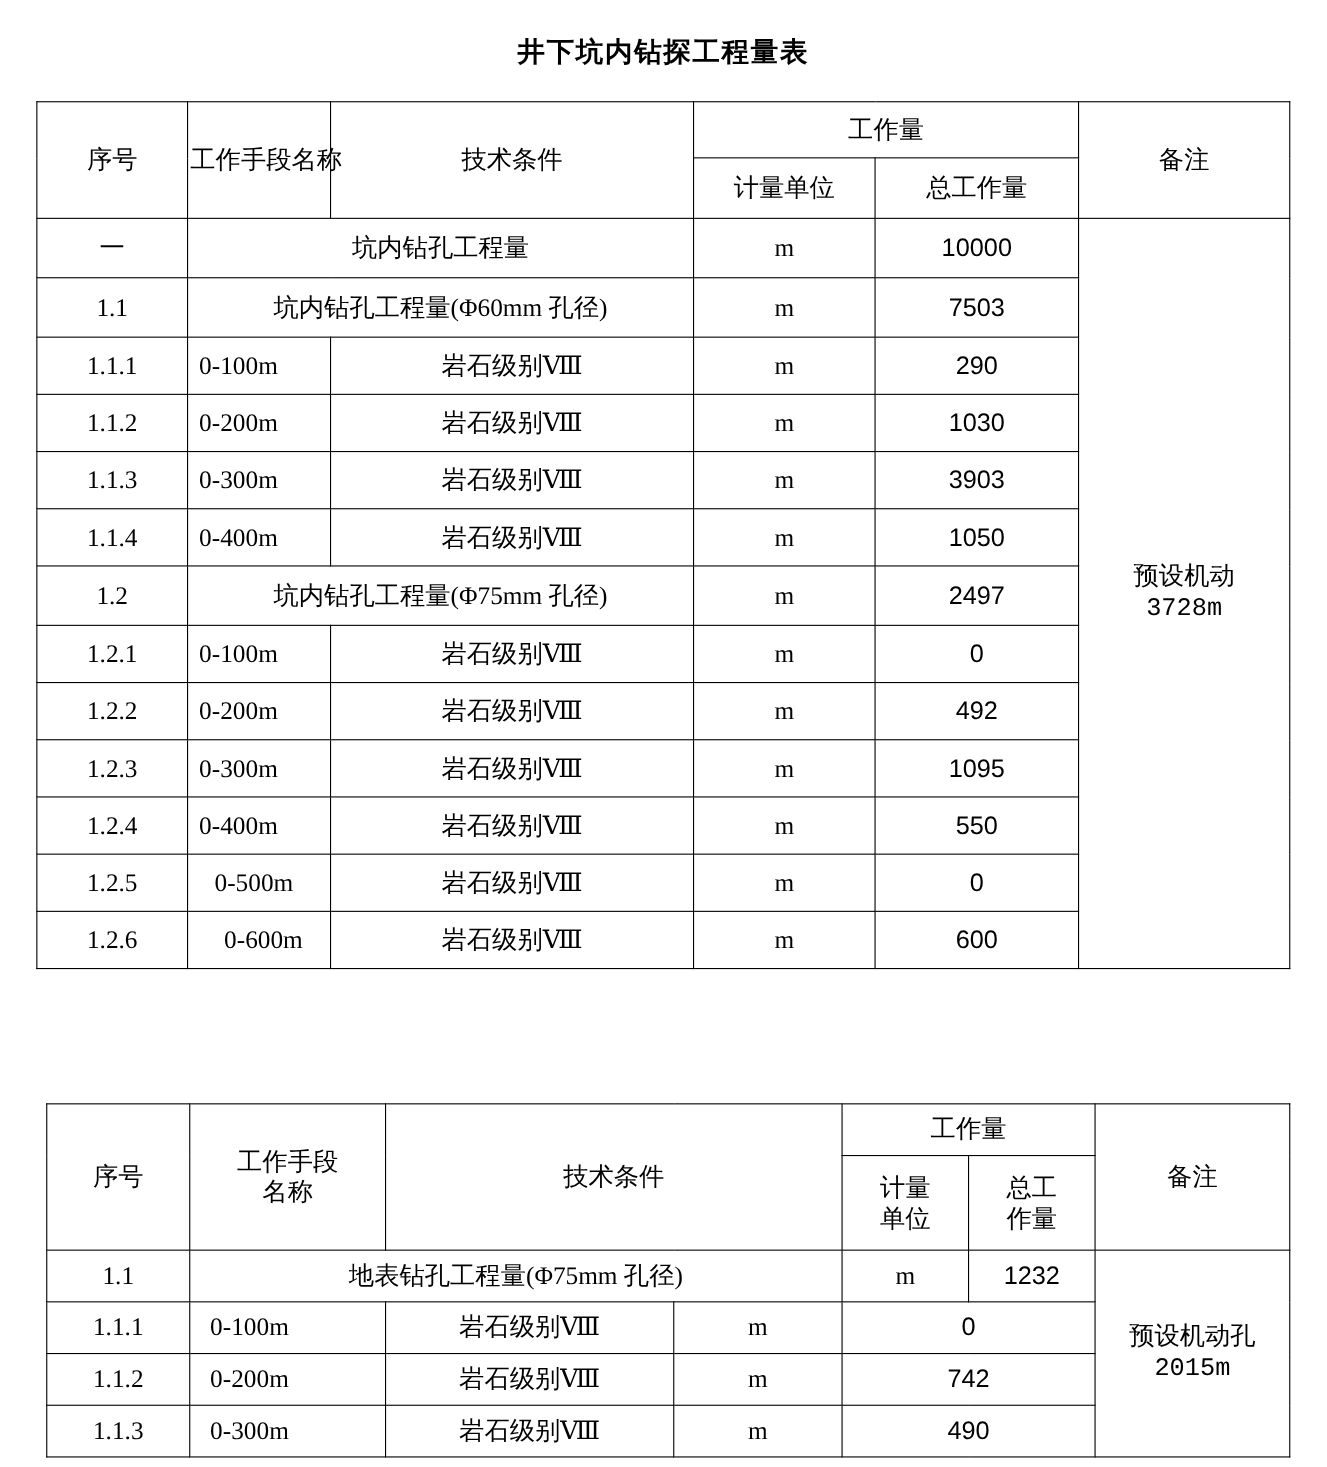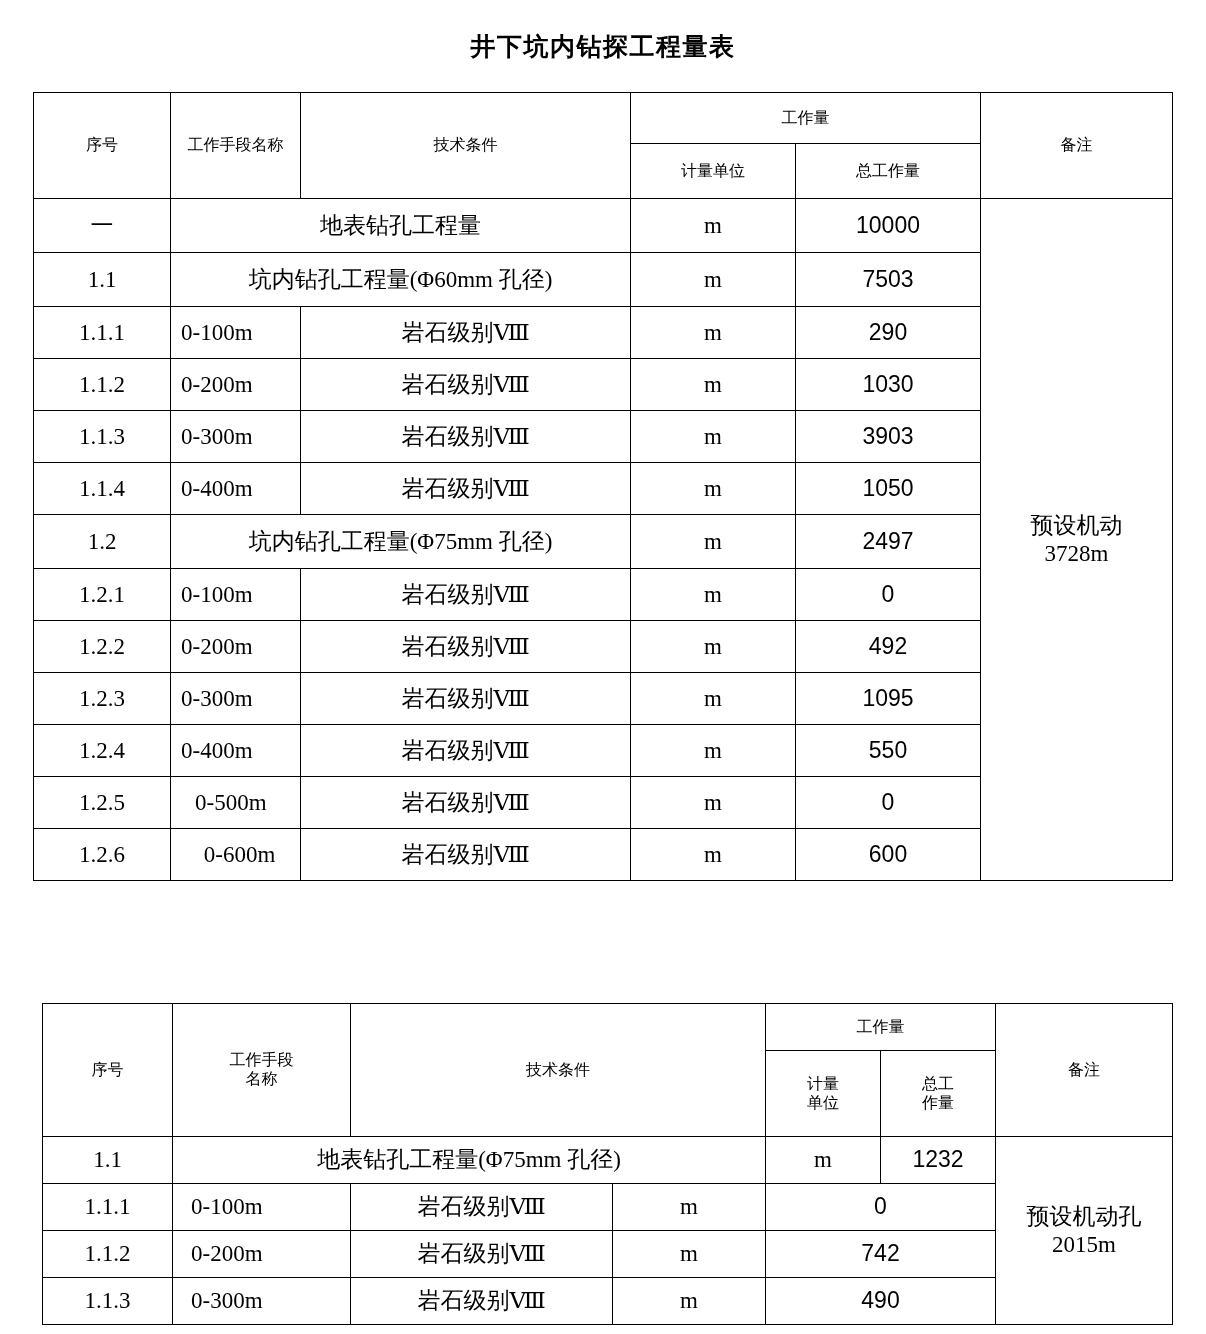--- a/index.html
+++ b/index.html
@@ -40,21 +40,21 @@
   }
   table.qty td, table.qty th {
     border: 1px solid #000000;
     text-align: center;
     vertical-align: middle;
     font-weight: normal;
     padding: 0 2px;
     line-height: 1.18;
     white-space: nowrap;
   }
-  table.qty th { font-size: 16px; }
+  table.qty th { font-size: 23px; }
 
   
   #table-1 {
     position: absolute;
     left: 33px;
     top: 92px;
     width: 1139px;
   }
   #table-1 .hrow th { height: 104px; }
   #table-1 tbody td { height: 51px; }
@@ -64,21 +64,21 @@
   #table-2 {
     position: absolute;
     left: 42px;
     top: 1003px;
     width: 1130px;
   }
   #table-2 .hrow th { height: 131px; }
   #table-2 tbody td { height: 46px; }
 
   .two-line { white-space: normal; }
-  .note-cell { line-height: 1.45; white-space: normal; }
+  .note-cell { line-height: 1.45; white-space: normal; font-family: Liberation Mono, monospace; }
   .num { font-family: Liberation Sans, sans-serif; }
   .mono-unit { font-family: "Liberation Serif", "DejaVu Serif", serif; }
 
   
   #table-1 col.c-seq   { width: 137px; }
   #table-1 col.c-means { width: 130px; }
   #table-1 col.c-tech  { width: 330px; }
   #table-1 col.c-unit  { width: 165px; }
   #table-1 col.c-total { width: 185px; }
   #table-1 col.c-note  { width: 192px; }
@@ -117,21 +117,21 @@
         <th rowspan="2">备注</th>
       </tr>
       <tr>
         <th style="height:54px">计量单位</th>
         <th style="height:54px">总工作量</th>
       </tr>
     </thead>
     <tbody>
       <tr class="tall">
         <td>一</td>
-        <td colspan="2">地表钻孔工程量</td>
+        <td colspan="2">坑内钻孔工程量</td>
         <td class="mono-unit">m</td>
         <td class="num">10000</td>
         <td rowspan="13" class="note-cell"><span>预设机动</span><br><span>3728m</span></td>
       </tr>
       <tr class="tall">
         <td>1.1</td>
         <td colspan="2">坑内钻孔工程量(Φ60mm 孔径)</td>
         <td class="mono-unit">m</td>
         <td class="num">7503</td>
       </tr>

